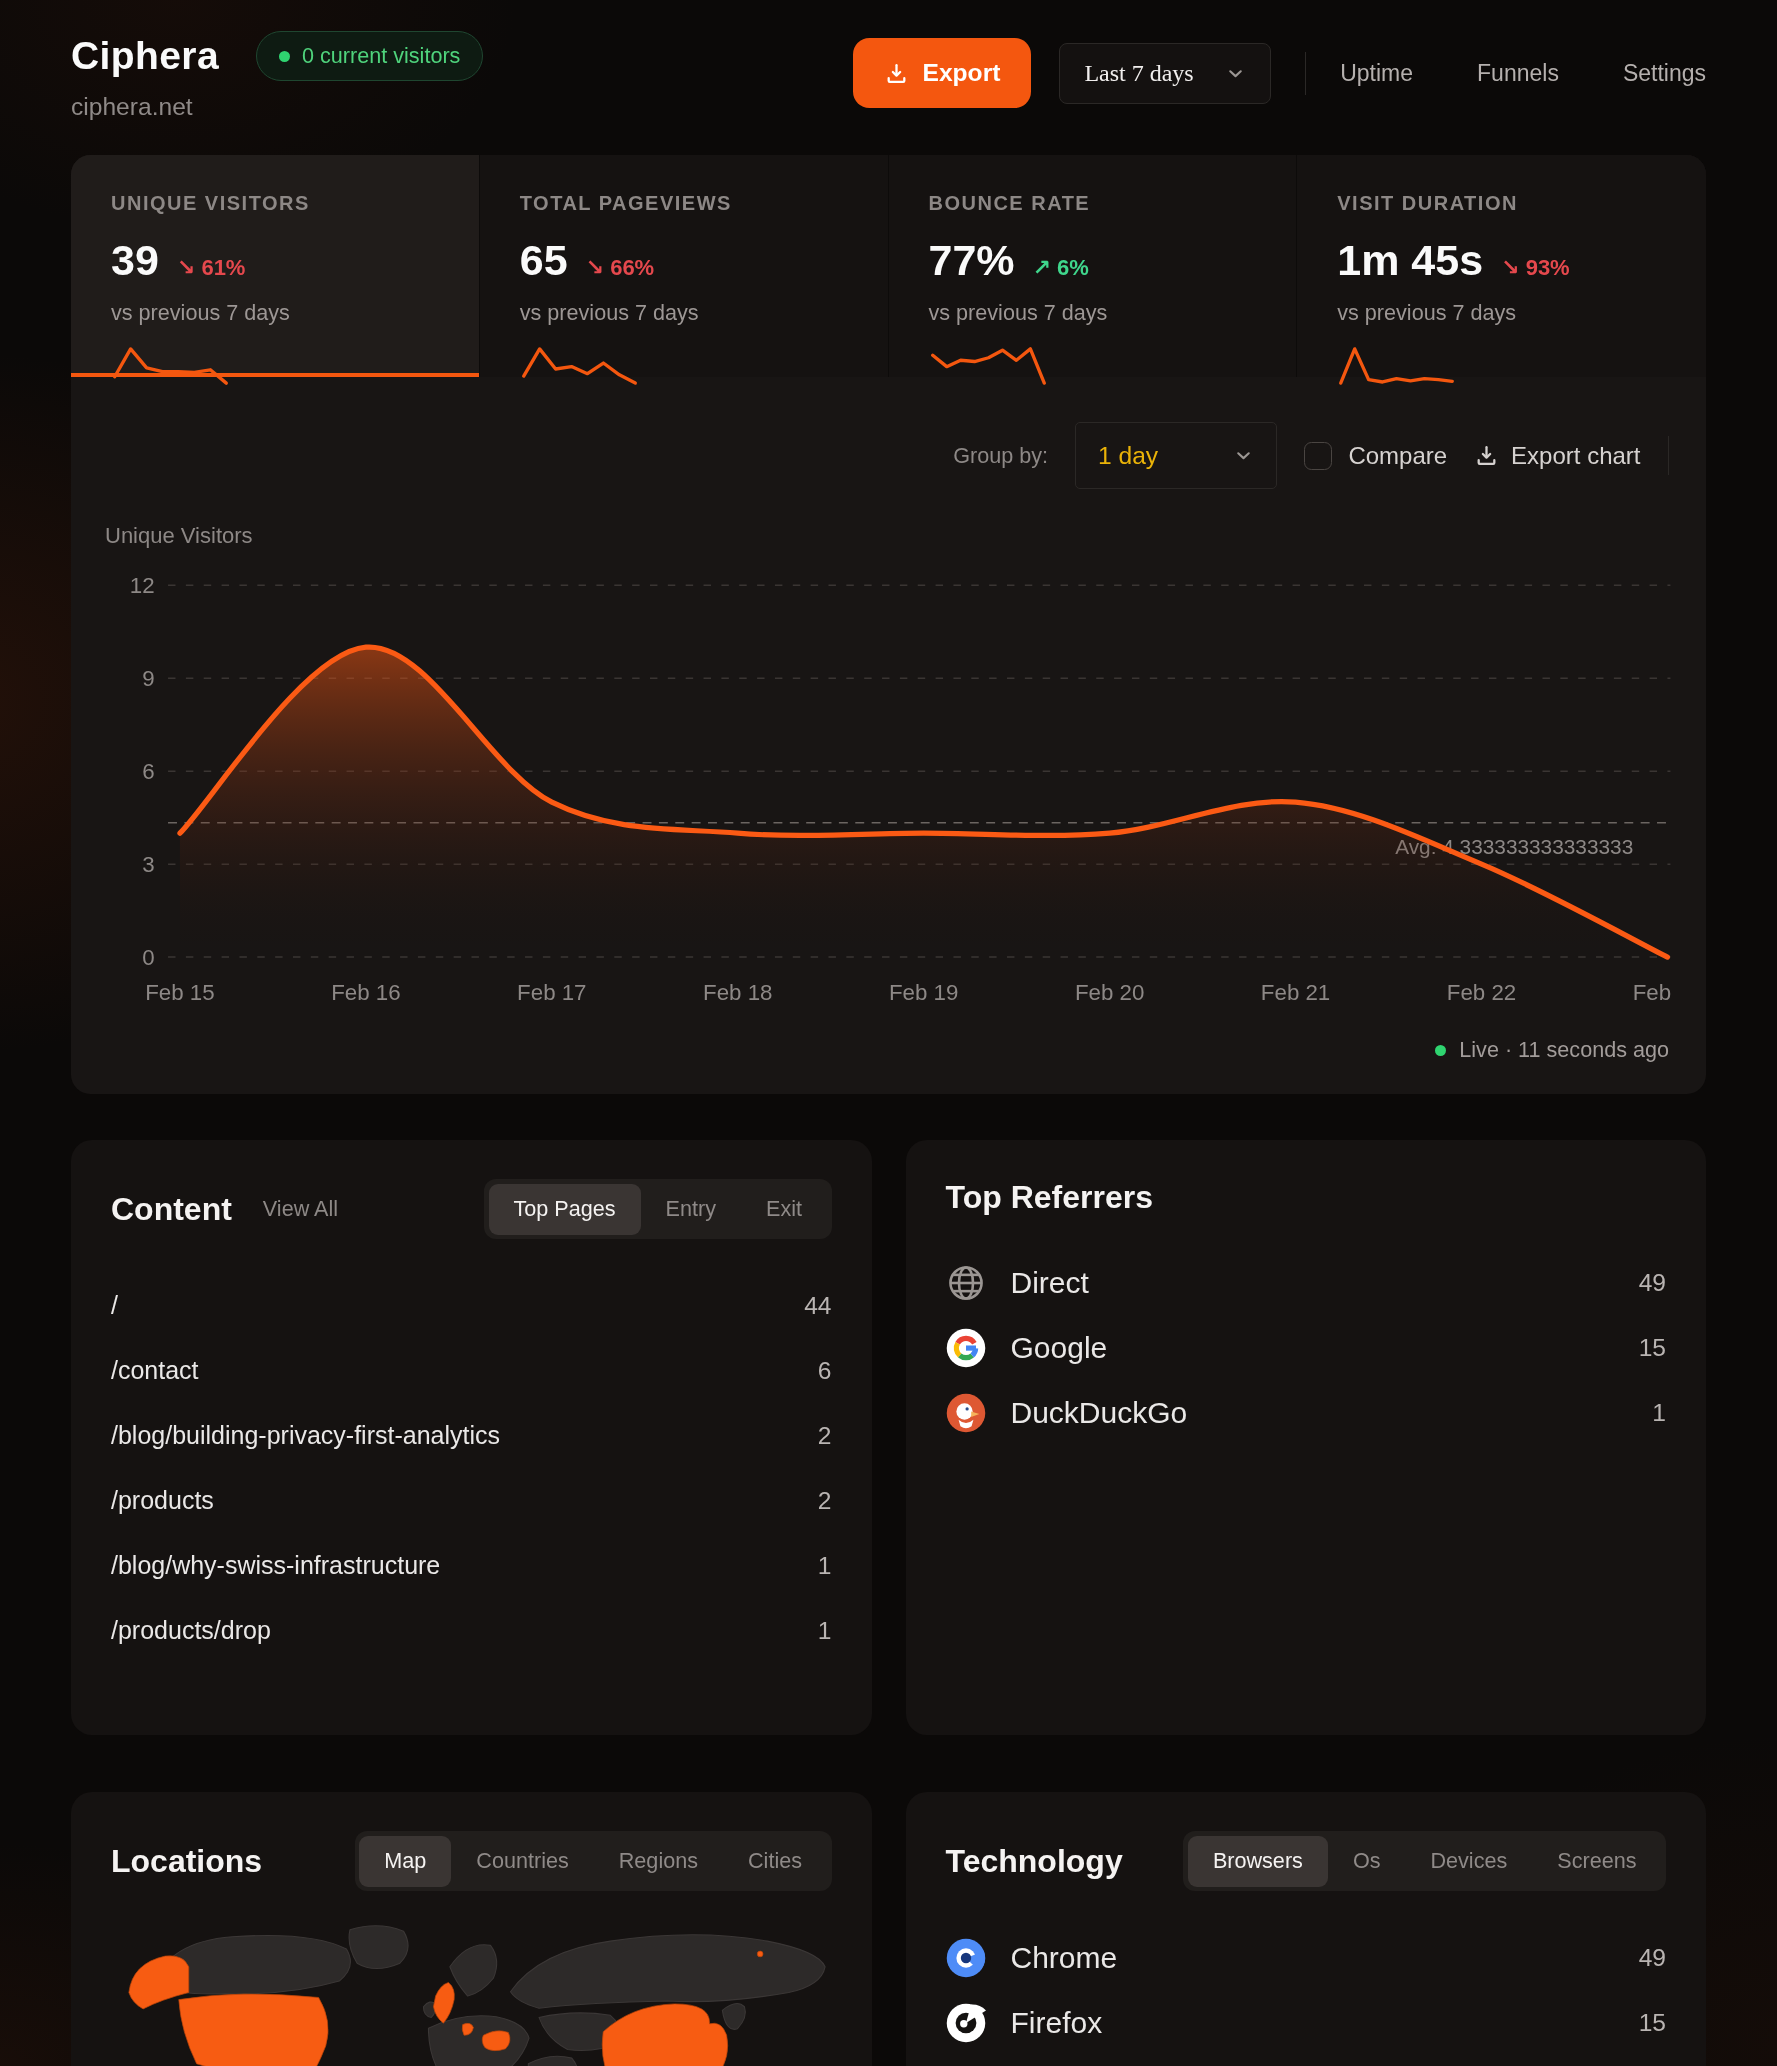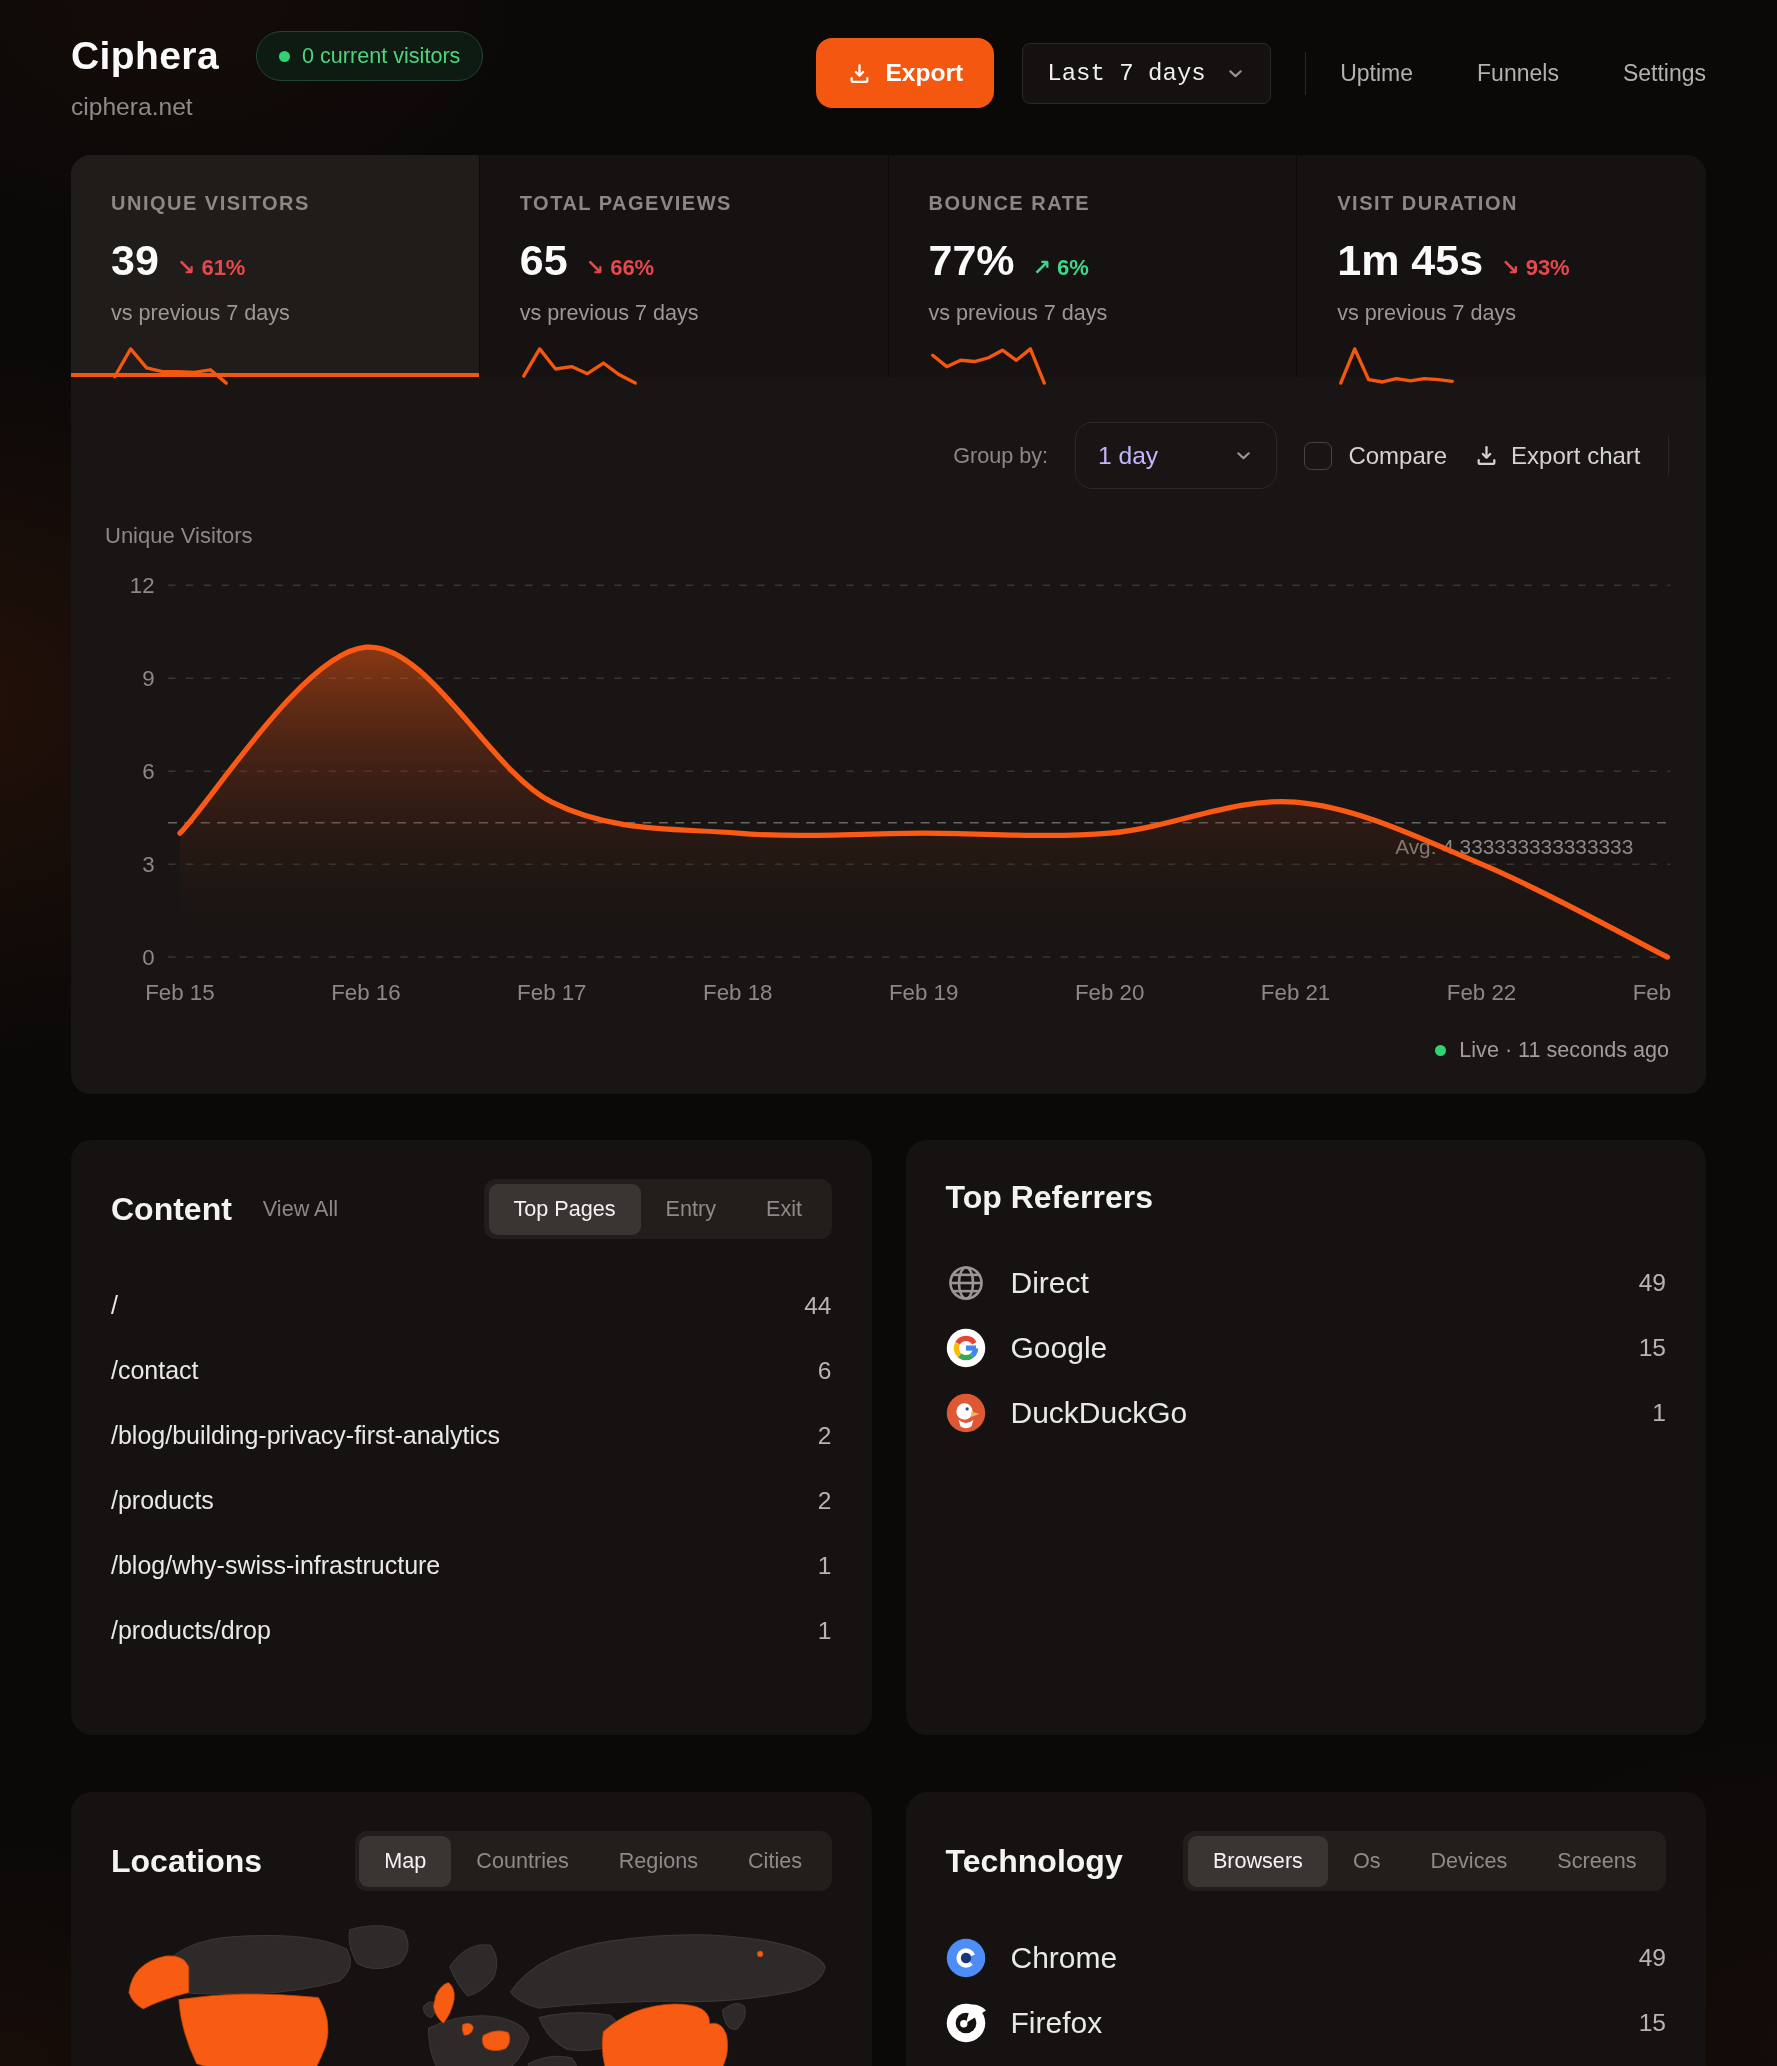--- a/index.html
+++ b/index.html
@@ -19,22 +19,22 @@
   .header{ display:flex; justify-content:space-between; align-items:flex-start; padding-top:31px; }
   .title-row{ display:flex; align-items:center; }
   .site-title{ font-size:39px; font-weight:700; letter-spacing:0.4px; color:#fafafa; }
   .badge{ display:flex; align-items:center; margin-left:37px; padding:11px 22px; border-radius:744px;
     background:#0e1b12; border:1.5px solid #1f4630; color:#4fd37c; font-size:21.6px;justify-content:space-between; }
   .badge .dot{ width:11px; height:11px; border-radius:50%; background:#2fd470; margin-right:12px; }
   .domain{ margin-top:12px; font-size:24.6px; color:#8f8a88; }
   .header-right{ display:flex; align-items:center; margin-top:7.4px; }
   .export-btn{ display:flex; align-items:center; gap:13.4px; background:#f4570f; color:#fff; border:none;
     font-size:24.6px; font-weight:600; padding:21px 31px; border-radius:16.4px; font-family:inherit; cursor:pointer; }
-  .range-btn{ display:flex; align-items:center; gap:19px; margin-left:28px; background:#141110;
-    border:1.5px solid #2b2826; border-radius:8px; padding:16.4px 24px; color:#f1efee; font-size:24px; font-family:Liberation Mono, monospace; cursor:pointer; }
+  .range-btn{ display:flex; align-items:center; gap:31px; margin-left:28px; background:#141110;
+    border:1.5px solid #2b2826; border-radius:8px; padding:16.4px 24px; color:#f1efee; font-size:24px; font-family:Liberation Serif, serif; cursor:pointer; }
   .vdiv{ width:1.5px; height:43px; background:#2b2826; margin:0 34px; }
   .nav{ display:flex; gap:64px; }
   .nav span{ font-size:23px; color:#b5b0ae; cursor:pointer; }
   
   .main-panel{ margin-top:34px; background:#181514; border-radius:19.4px; overflow:hidden; }
   .stats-row{ display:grid; grid-template-columns:repeat(4,1fr); }
   .stat-card{ position:relative; height:222px; padding:37px 40px 0; background:#151211; border-right:1.5px solid #0d0b0a; }
   .stat-card:last-child{ border-right:none; }
   .stat-card.active{ background:#201c1a; }
   .stat-card.active::after{ content:""; position:absolute; left:0; right:0; bottom:0; height:4.5px; background:#f4570f; }
@@ -43,21 +43,21 @@
   .stat-value{ font-size:43px; font-weight:700; color:#fafafa; }
   .stat-delta{ font-size:22px; font-weight:600; }
   .stat-delta.down{ color:#e5484d; }
   .stat-delta.up{ color:#3fd68c; }
   .stat-sub{ margin-top:15px; font-size:21.6px; color:#9d9795; }
   .stat-spark{ margin-top:19.4px; }
   
   .chart-controls{ display:flex; justify-content:flex-end; align-items:center; gap:27px; padding:45px 37px 0 0; }
   .groupby-label{ font-size:21.6px; color:#8d8886; }
   .select{ display:flex; align-items:center; justify-content:space-between; min-width:202px;
-    border:1.5px solid #2b2826; border-radius:17px; padding:18.6px 22px; font-size:24.6px; color:#c4b5fd; cursor:pointer; }
+    border:1.5px solid #2b2826; border-radius:5px; padding:18.6px 22px; font-size:24.6px; color:#eab308; cursor:pointer; }
   .compare{ display:flex; align-items:center; gap:16.4px; cursor:pointer; }
   .checkbox{ width:28px; height:28px; border:1.5px solid #4a4542; border-radius:7.4px; background:transparent; }
   .compare span.lbl, .exportchart span.lbl{ font-size:24px; color:#d6d2d0; }
   .exportchart{ display:flex; align-items:center; gap:12px; cursor:pointer; color:#d6d2d0; }
   .tail-div{ width:1.5px; height:39px; background:#2b2826; }
   .chart-section{ padding:0 34px; }
   .chart-title{ margin-top:34px; font-size:22px; color:#8d8886; }
   #main-chart{ display:block; width:1566px; height:476px; margin-top:4.5px; }
   .live-row{ display:flex; justify-content:flex-end; align-items:center; gap:13.4px; padding:7.4px 37px 31px 0; }
   .live-dot{ width:11px; height:11px; border-radius:50%; background:#2fd470; }

